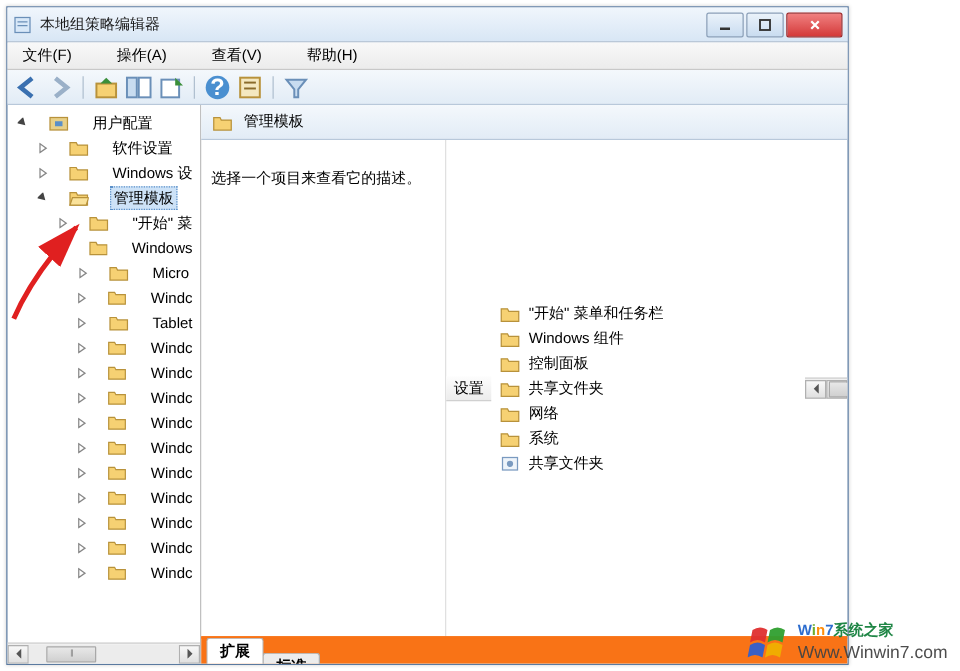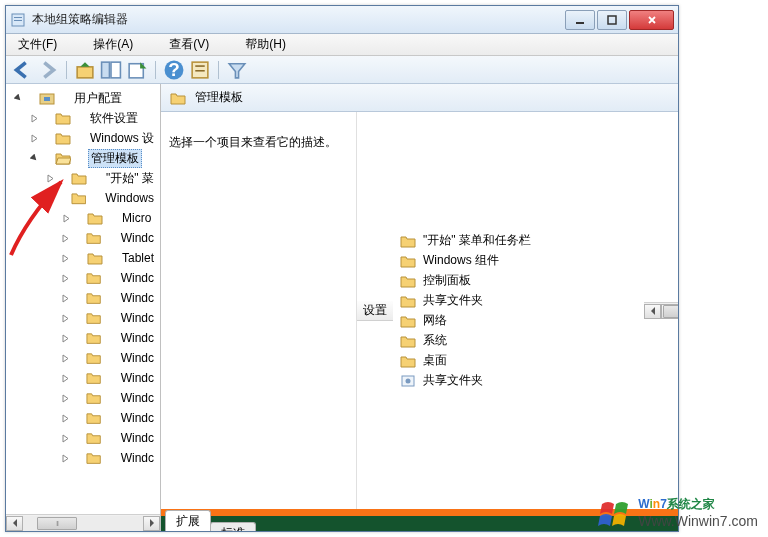--- a/index.html
+++ b/index.html
@@ -44,21 +44,21 @@
 
 
 .right-pane { flex: 1; display: flex; flex-direction: column; }
 .header-bar { height: 28px; background: linear-gradient(#f4f8fc,#e2ecf6); border-bottom: 1px solid #b8c8da; display: flex; align-items: center; padding: 0 8px; gap: 6px; }
 .content-area { flex: 1; display: flex; overflow: hidden; }
 .desc-col { width: 195px; padding: 22px 8px; }
 .list-col { flex: 1; display: flex; flex-direction: row; border-left: 1px solid #e0e0e0; align-items: center; }
 .col-header { height: 20px; background: linear-gradient(#fdfdfd,#ececec); border-bottom: 1px solid #d0d0d0; display: flex; align-items: center; padding: 0 6px; }
 .list-body { flex: 1; padding: 2px 4px; }
 .list-row { display: flex; align-items: center; height: 20px; gap: 4px; padding: 0 2px; }
-.tabs { height: 22px; border-top: 7px solid #f97316; display: flex; align-items: flex-end; background: #14532d; padding-left: 4px; }
+.tabs { height: 22px; border-top: 2px solid #f97316; display: flex; align-items: flex-end; background: #f97316; padding-left: 4px; font-weight: bold; }
 .tab { padding: 2px 10px; border: 1px solid #b0b0b0; border-bottom: none; background: #fff; margin-right: -1px; border-radius: 3px 3px 0 0; position: relative; top: 1px; }
 .tab.inactive { background: #ececec; top: 12px; padding-bottom: 1px; }
 
 
 .arrow { position: absolute; pointer-events: none; }
 
 
 .watermark { position: absolute; right: 10px; bottom: 8px; display: flex; align-items: center; gap: 4px; opacity: .95; }
 .watermark .txt { font-family: Arial; }
 .watermark .line1 { font-size: 16px; font-weight: bold; }
@@ -435,26 +435,20 @@
                 <span class="folder-icon"><svg viewBox="0 0 16 14">
                     <path d="M1 3 L6 3 L7 5 L15 5 L15 13 L1 13 Z" fill="#f6d173" stroke="#b8923b"></path>
                   </svg></span>
                 <span>网络</span>
               </div>
             <div class="list-row">
                 <span class="folder-icon"><svg viewBox="0 0 16 14">
                     <path d="M1 3 L6 3 L7 5 L15 5 L15 13 L1 13 Z" fill="#f6d173" stroke="#b8923b"></path>
                   </svg></span>
                 <span>系统</span>
-              </div>
-            <div class="list-row">
-                <span class="folder-icon"><svg viewBox="0 0 16 14">
-                    <path d="M1 3 L6 3 L7 5 L15 5 L15 13 L1 13 Z" fill="#f6d173" stroke="#b8923b"></path>
-                  </svg></span>
-                <span>桌面</span>
               </div>
             <div class="list-row">
                 <span class="folder-icon"><svg viewBox="0 0 16 14">
                     <rect x="2" y="2" width="12" height="10" fill="#eef4fa" stroke="#7a9ac0"></rect>
                     <circle cx="8" cy="7" r="2.5" fill="#7a9ac0"></circle>
                   </svg></span>
                 <span>共享文件夹</span>
               </div>
           </div>
           <div class="hscroll">

